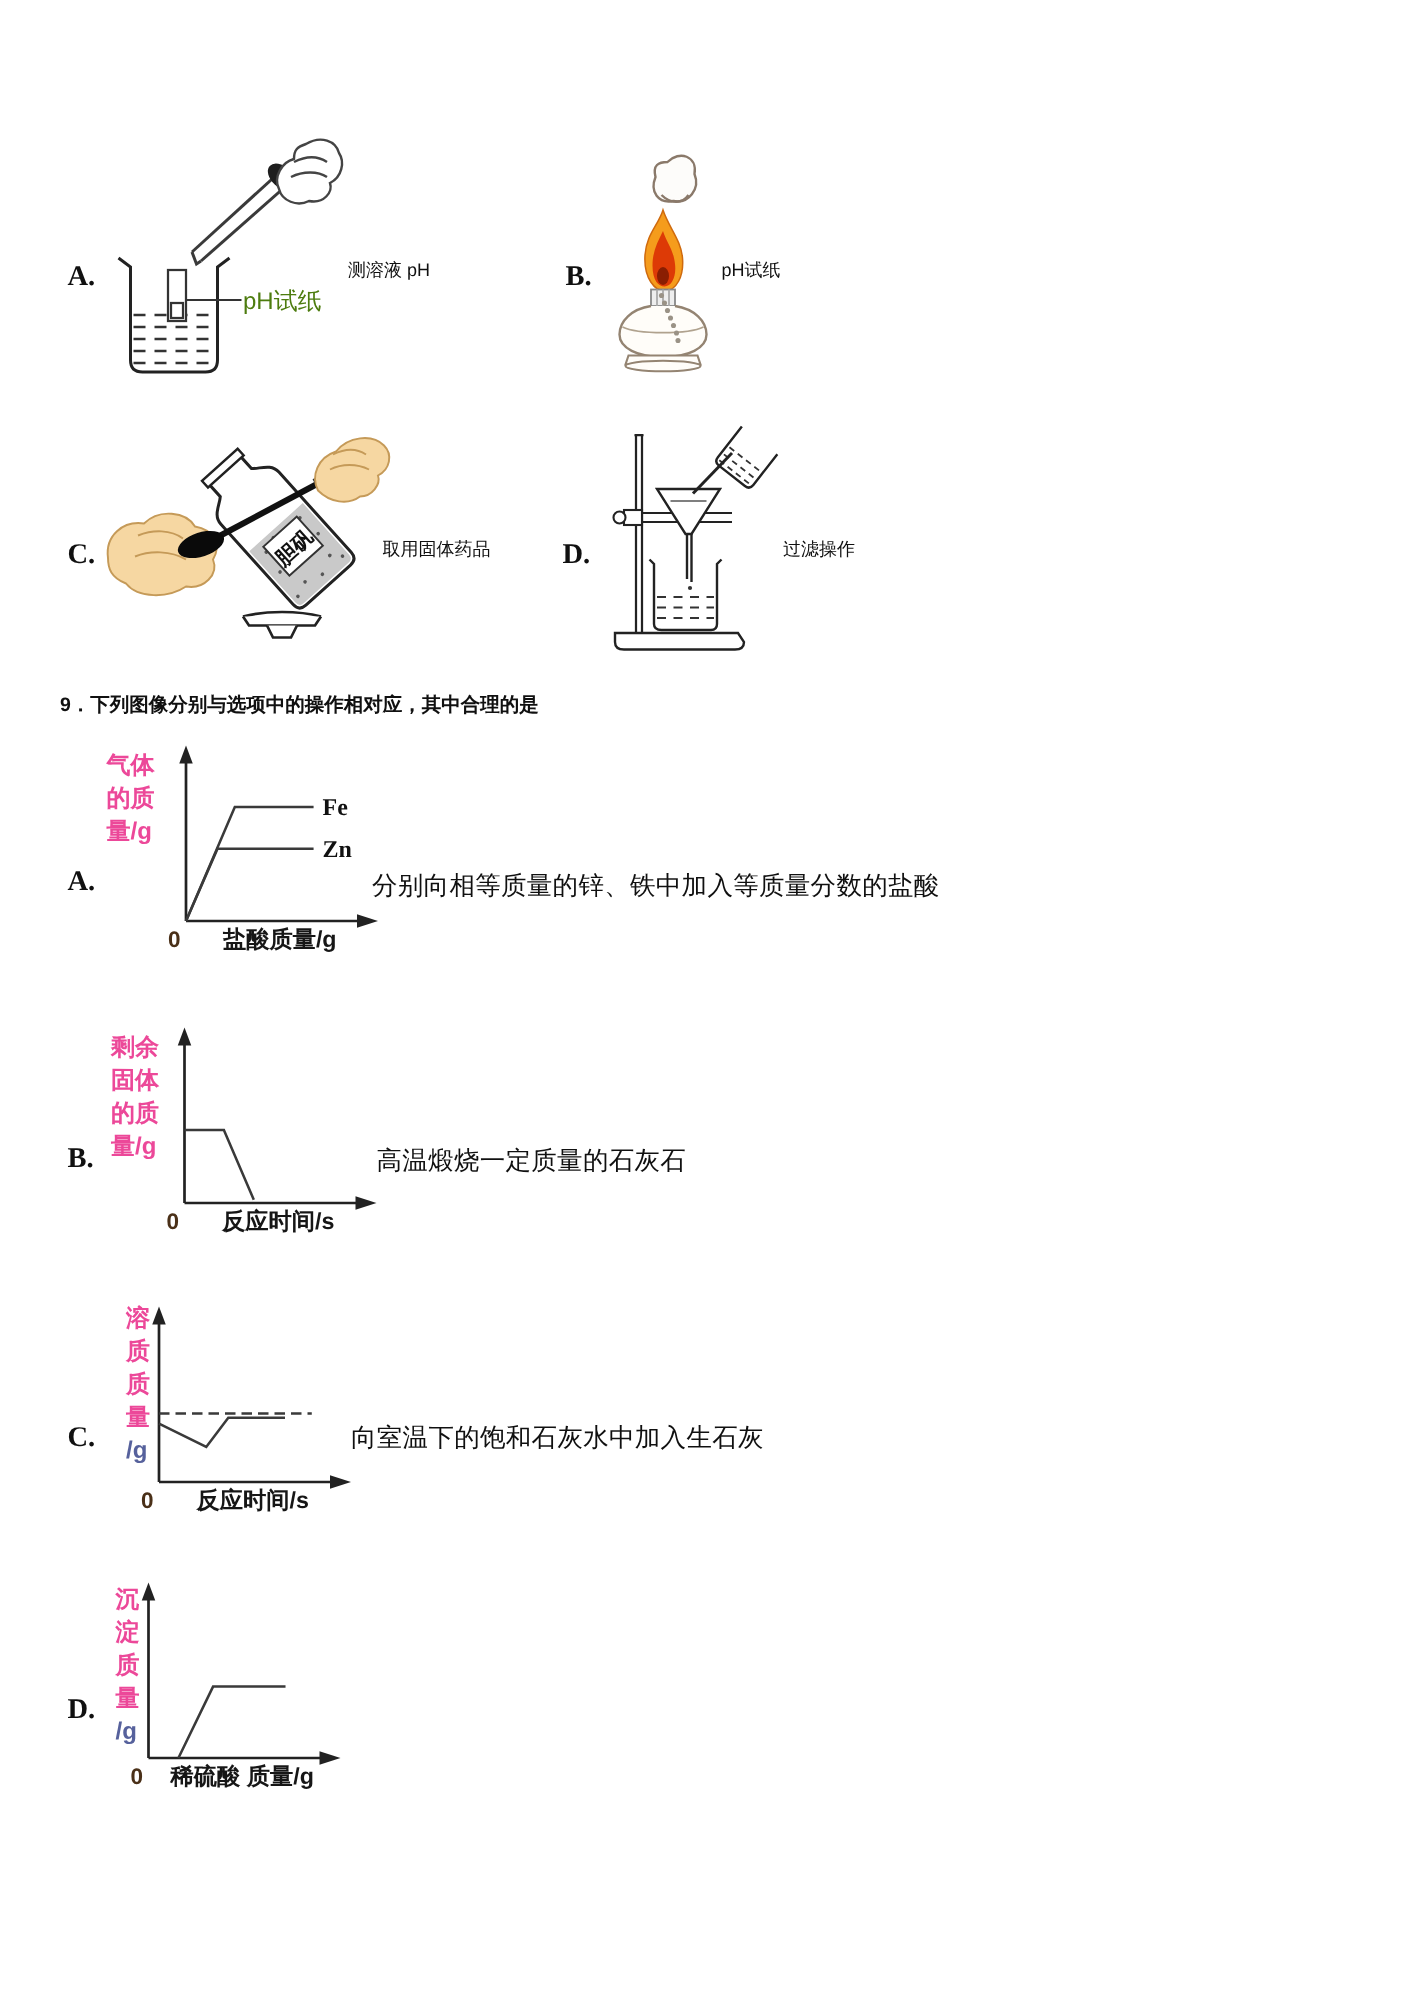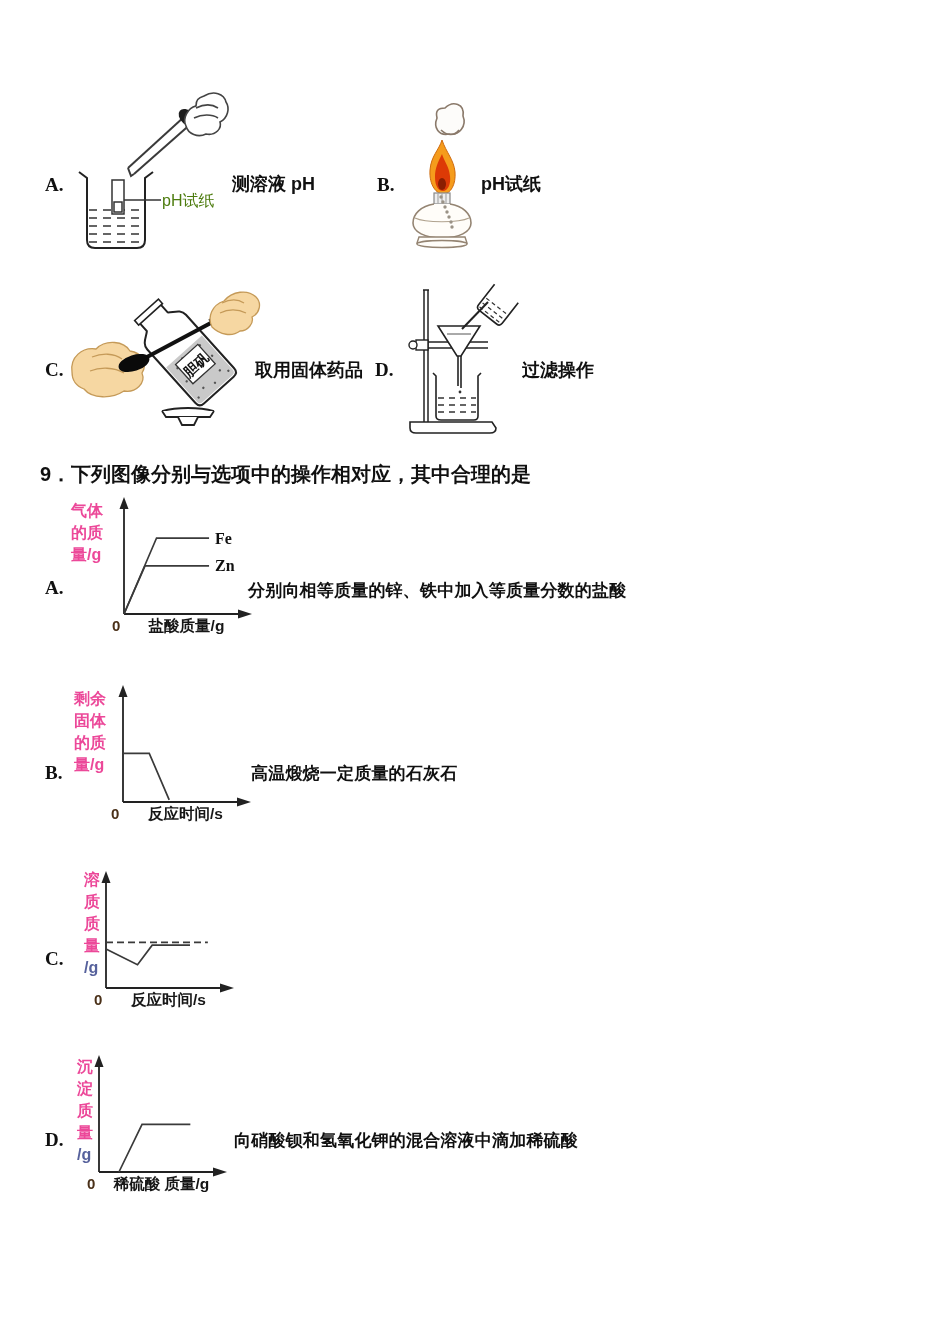--- a/index.html
+++ b/index.html
@@ -1,22 +1,22 @@
 <!DOCTYPE html>
 <html><head>
 <meta charset="utf-8">
 <style>
   html,body{margin:0;padding:0;background:#fff;}
   .page{position:relative;width:950px;height:1344px;background:#ffffff;overflow:hidden;
         font-family:"Liberation Sans",sans-serif;color:#111;}
   .abs{position:absolute;}
   .letter{font-family:"Liberation Serif",serif;font-weight:700;font-size:19px;color:#101010;}
-  .caption{font-weight:700;font-size:18px;white-space:nowrap;color:#101010;}
-  .desc{font-weight:700;font-size:17px;white-space:nowrap;color:#101010;letter-spacing:0.2px;}
-  .qtext{font-weight:700;font-size:20px;white-space:nowrap;color:#101010;}
+  .caption{font-weight:400;font-size:12px;white-space:nowrap;color:#101010;}
+  .desc{font-weight:400;font-size:17px;white-space:nowrap;color:#101010;letter-spacing:0.2px;}
+  .qtext{font-weight:700;font-size:13px;white-space:nowrap;color:#101010;}
   .small-label{font-weight:400;font-size:16px;color:#4d7c0f;white-space:nowrap;}
   .ylab div{font-weight:700;font-size:16px;line-height:22px;color:#ec4899;white-space:nowrap;}
   .ylab div.gline{color:#56619c;}
   svg text{font-family:"Liberation Sans",sans-serif;}
   svg .serifTxt{font-family:"Liberation Serif",serif;}
 </style>
 </head>
 <body>
 
 <div class="page">
@@ -261,33 +261,33 @@
         <path d="M16,120 L16,10" stroke="#222" stroke-width="1.8" fill="none"></path>
         <path d="M16,120 L137,120" stroke="#222" stroke-width="1.8" fill="none"></path>
         <polygon points="16,3 11.5,15 20.5,15" fill="#222"></polygon>
         <polygon points="144,120 130,115.5 130,124.5" fill="#222"></polygon>
         <polyline points="16,74.311 117.85,74.311" fill="none" stroke="#3a3a3a" stroke-width="1.7" stroke-dasharray="7 4"></polyline>
         <polyline points="16,81.05199999999999 47.5,96.674 62.2,77.19999999999999 100,77.19999999999999" fill="none" stroke="#3a3a3a" stroke-width="1.7"></polyline>
         <text x="4" y="137" font-size="15" font-weight="700" fill="#4a3018">0</text>
         <text x="78.5" y="137" text-anchor="middle" font-size="15.5" font-weight="700" fill="#161616">反应时间/s</text>
       </svg></div>
   <div class="abs letter" style="left:45px;top:948px">C.</div>
+  <div class="abs desc" style="left:234px;top:947px">向室温下的饱和石灰水中加入生石灰</div>
 
   <div class="abs ylab" style="left:77px;top:1056px">
       <div>沉</div>
       <div>淀</div>
       <div>质</div>
       <div>量</div>
       <div class="gline">/g</div>
     </div>
   <div class="abs" style="left:83px;top:1052px"><svg width="148" height="150" viewBox="0 0 148 150">
         <path d="M16,120 L16,10" stroke="#222" stroke-width="1.8" fill="none"></path>
         <path d="M16,120 L137,120" stroke="#222" stroke-width="1.8" fill="none"></path>
         <polygon points="16,3 11.5,15 20.5,15" fill="#222"></polygon>
         <polygon points="144,120 130,115.5 130,124.5" fill="#222"></polygon>
         <polyline points="35.95,120 59.05,72.38499999999999 107.35,72.38499999999999" fill="none" stroke="#3a3a3a" stroke-width="1.7"></polyline>
         <text x="4" y="137" font-size="15" font-weight="700" fill="#4a3018">0</text>
         <text x="78.5" y="137" text-anchor="middle" font-size="15.5" font-weight="700" fill="#161616">稀硫酸 质量/g</text>
       </svg></div>
   <div class="abs letter" style="left:45px;top:1129px">D.</div>
-  <div class="abs desc" style="left:234px;top:1129px">向硝酸钡和氢氧化钾的混合溶液中滴加稀硫酸</div>
 
 </div>
 
 </body></html>

